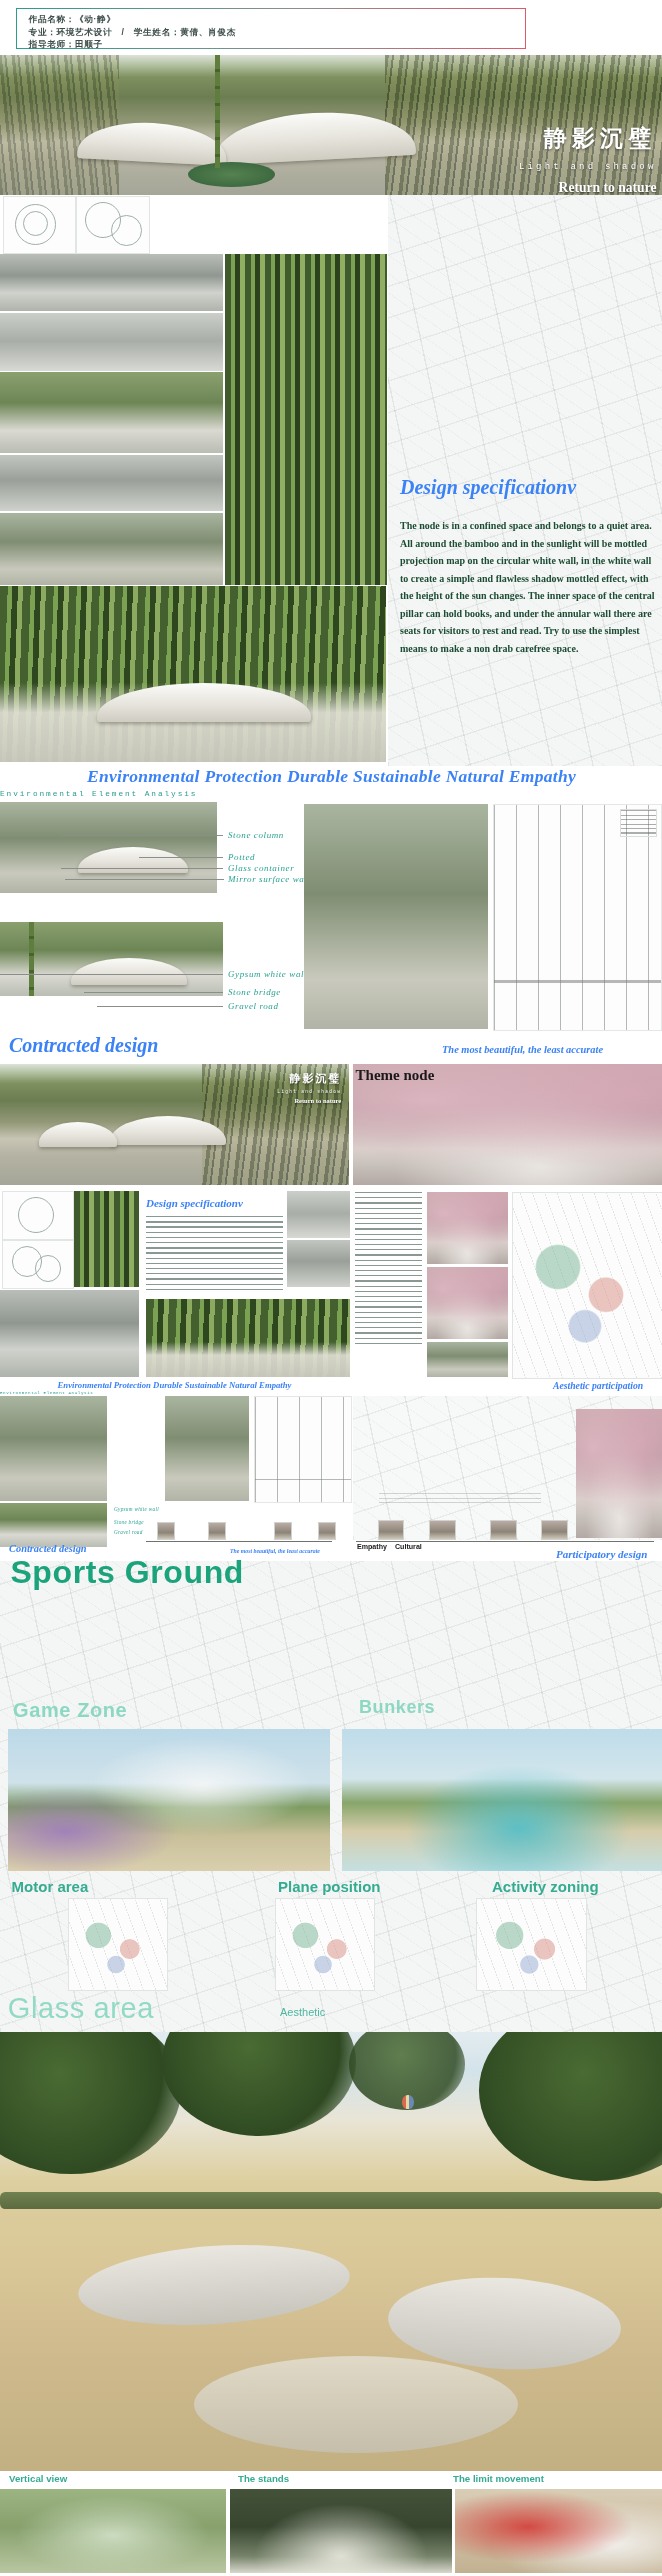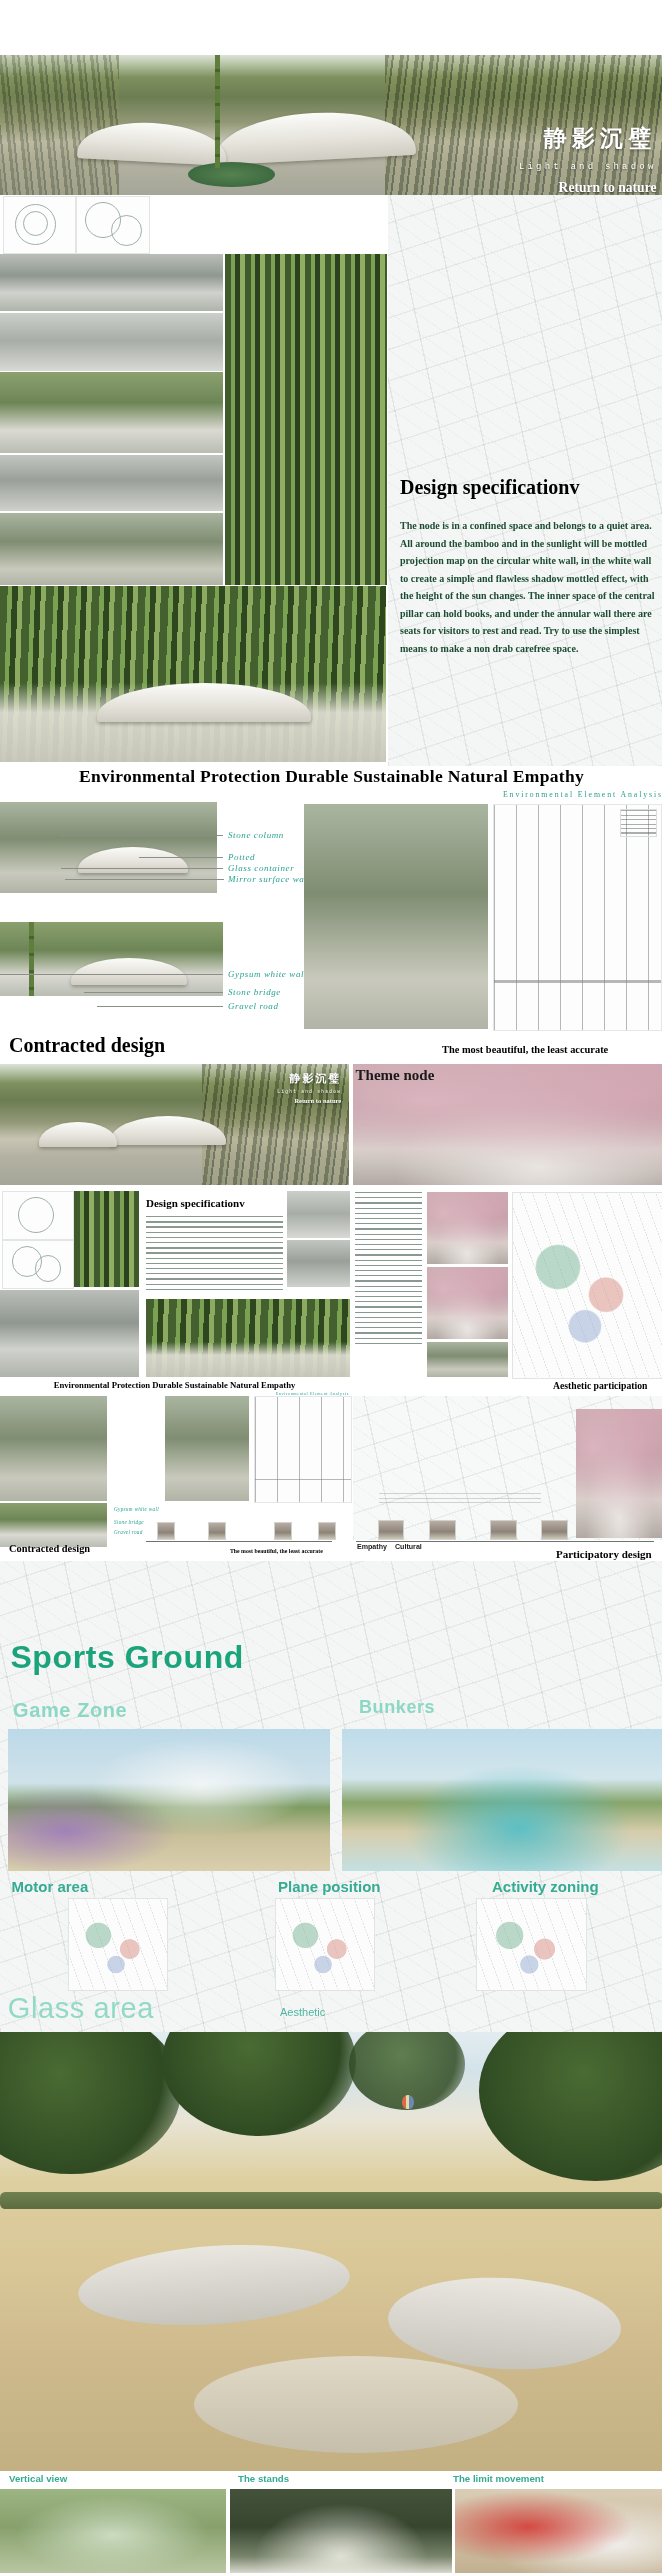--- a/index.html
+++ b/index.html
@@ -6,21 +6,21 @@
   #page{position:relative;width:663px;height:2576px;background:#ffffff;overflow:hidden;
         font-family:"Liberation Sans",sans-serif;}
 
   
   .abs{position:absolute;}
   .map-bg{background-color:#f4f6f5;
     background-image:
       repeating-linear-gradient(78deg, rgba(150,160,160,.20) 0 1.3px, transparent 1.3px 40px),
       repeating-linear-gradient(-18deg, rgba(150,160,160,.16) 0 1.3px, transparent 1.3px 30px),
       repeating-linear-gradient(35deg, rgba(140,150,150,.10) 0 0.6px, transparent 0.6px 15.5px);}
-  .green-h{color:#000000;font-weight:bold;font-family:"Liberation Serif",serif;}
+  .green-h{color:#3b82f6;font-weight:bold;font-family:"Liberation Serif",serif;font-style:italic;}
   .ldr{position:absolute;height:0.6px;background:#8b8f8c;}
   .txtlines{background:repeating-linear-gradient(180deg, rgba(40,70,55,.55) 0 1.3px, transparent 1.3px 5.2px);}
   .graylines{background:repeating-linear-gradient(180deg, rgba(90,95,92,.5) 0 1.3px, transparent 1.3px 4.5px);}
 
   
   .header-box{left:16px;top:7.8px;width:510px;height:41px;background:#fff;
     border:1.3px solid;border-image:linear-gradient(90deg,#2a9d8f 0%,#8a8f8c 55%,#e0576b 100%) 1;
     padding:4.5px 0 0 11.6px;box-sizing:border-box;}
   .hline{font-size:8.7px;line-height:12.3px;color:#3f4e4c;font-weight:bold;letter-spacing:0.6px;}
 
@@ -57,22 +57,22 @@
       linear-gradient(180deg, rgba(240,240,235,0) 55%, rgba(228,226,216,.9) 72%, rgba(204,203,192,.95) 100%),
       repeating-linear-gradient(92deg,#44602f 0 7.8px,#7ba253 7.8px 12.3px,#2f471f 12.3px 18px,#8cab60 18px 23px);}
 
   
   .spec-title{font-size:20px;}
   .spec-body{font-size:10px;line-height:17.5px;font-weight:bold;color:#1d4c34;
              font-family:"Liberation Serif",serif;margin:0;}
 
   
   .env-title{font-size:17.5px;text-align:center;letter-spacing:0.3px;}
-  .env-sub{font-family:Liberation Serif, serif;font-size:7.8px;color:#2a9d8f;
-           text-align:right;letter-spacing:1.9px;margin-top:2.6px;}
+  .env-sub{font-family:Liberation Mono, monospace;font-size:7.8px;color:#2a9d8f;
+           text-align:left;letter-spacing:1.9px;margin-top:2.6px;}
   .env-label{font-family:"Liberation Serif",serif;font-style:italic;color:#2aa392;
              font-size:9px;letter-spacing:0.6px;white-space:nowrap;}
   .env-label-s{font-family:"Liberation Serif",serif;font-style:italic;color:#2aa392;
              font-size:5.2px;letter-spacing:0.3px;white-space:nowrap;}
 
   .elev{background:#fcfdfc;border:0.6px solid #e4e7e5;
     background-image:repeating-linear-gradient(90deg, rgba(120,128,124,.55) 0 0.6px, transparent 0.6px 22px),
                      linear-gradient(180deg, transparent 0 78%, rgba(110,115,112,.5) 78% 79%, transparent 79%);}
 
   
@@ -133,20 +133,25 @@
   .photo-slide{background:
      radial-gradient(ellipse at 35% 45%, rgba(210,60,55,.9) 0%, rgba(210,60,55,0) 55%),
      radial-gradient(ellipse at 75% 65%, rgba(245,245,245,.9) 0%, rgba(245,245,245,0) 55%),
      linear-gradient(180deg,#d9cdb6 0%,#cdbda0 60%,#c2b191 100%);}
 </style>
 </head>
 <body>
 
 <div id="page">
 
+  <div class="abs header-box">
+    <div class="hline">作品名称：《动·静》</div>
+    <div class="hline">专业：环境艺术设计　/　学生姓名：黄倩、肖俊杰</div>
+    <div class="hline">指导老师：田顺子</div>
+  </div>
 
   <div class="abs hero-bg" style="left:0;top:55px;width:663px;height:140px;">
     <div class="bamboo-overlay"></div>
     <div class="bamboo-overlay-l"></div>
     <div class="wall" style="left:214px;top:58px;width:201px;height:47px;border-radius:55% 55% 3.9px 3.9px/95% 95% 3.9px 3.9px;transform:rotate(-3deg);"></div>
     <div class="wall" style="left:78px;top:68px;width:149px;height:39px;border-radius:60% 60% 3.9px 3.9px/100% 100% 3.9px 3.9px;transform:rotate(3deg);"></div>
     <div class="platform" style="left:188px;top:107px;width:87px;height:24.6px;"></div>
     <div class="pole" style="left:215px;top:0;height:113px;"></div>
     <div class="hero-caption abs" style="right:6.5px;top:68px;">
       <div class="hero-cn" style="font-size:23px;">静影沉璧</div>
@@ -293,21 +298,21 @@
     <div class="abs blossom" style="left:223px;top:13px;width:87px;height:129px;"></div>
     <div class="abs graylines" style="left:26px;top:97px;width:162px;height:11.6px;opacity:.5;"></div>
   </div>
   <div class="tl-line" style="left:356px;top:1541px;width:298px;"></div>
   <div class="abs" style="left:357px;top:1543px;font-size:7.1px;font-weight:bold;color:#1a1a1a;text-align:right;">Empathy</div>
   <div class="abs" style="left:395px;top:1543px;font-size:7.1px;font-weight:bold;color:#1a1a1a;">Cultural</div>
   <div class="abs green-h" style="left:556px;top:1548px;font-size:11px;">Participatory design</div>
 
   <div class="abs map-bg" style="left:0;top:1561px;width:663px;height:471px;"></div>
 
-  <div class="abs sports-title" style="left:10.4px;top:1639px;">Sports Ground</div>
+  <div class="abs sports-title" style="left:10.4px;top:1554px;">Sports Ground</div>
   <div class="abs zone-label" style="left:13px;top:1699px;">Game Zone</div>
   <div class="abs zone-label" style="left:359px;top:1697px;font-size:18px;">Bunkers</div>
 
   <div class="abs photo-play" style="left:7.8px;top:1729px;width:322px;height:142px;"></div>
   <div class="abs photo-pool" style="left:342px;top:1729px;width:321px;height:142px;"></div>
 
   <div class="abs row-label" style="left:11.6px;top:1878px;">Motor area</div>
   <div class="abs row-label" style="left:278px;top:1878px;">Plane position</div>
   <div class="abs row-label" style="left:492px;top:1878px;">Activity zoning</div>
 

